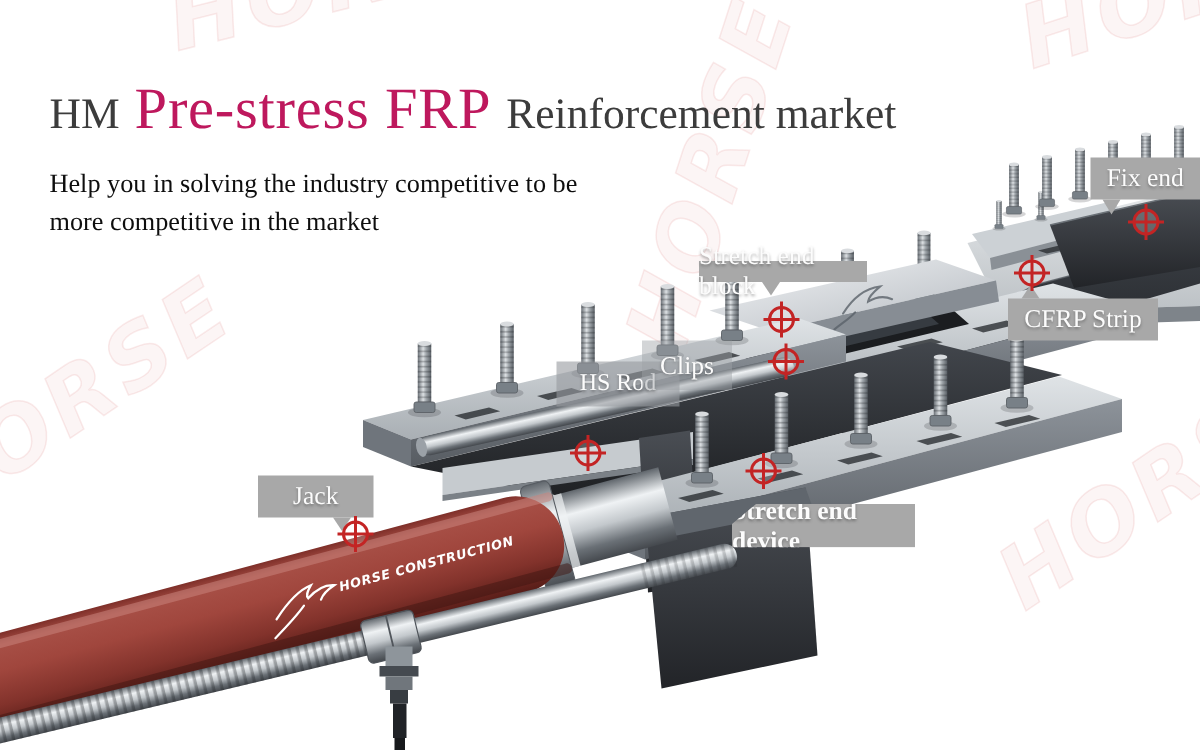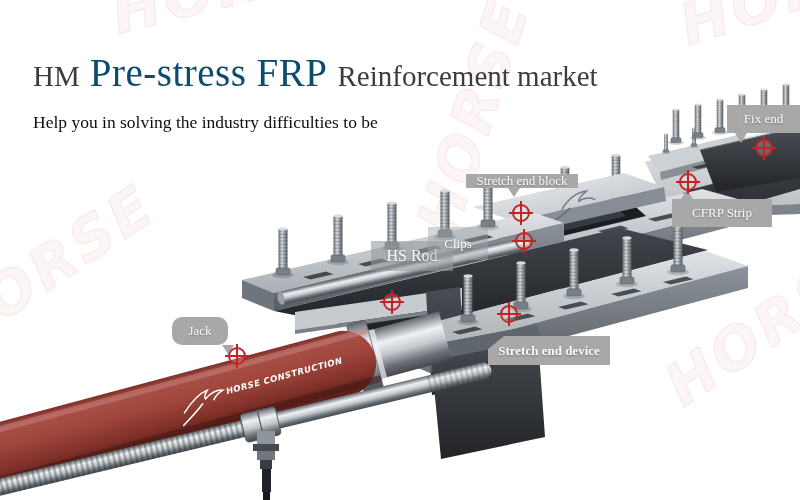--- a/index.html
+++ b/index.html
@@ -4,29 +4,29 @@
 <style>
   html,body{margin:0;padding:0;background:#fff;}
   .stage{position:relative;width:800px;height:500px;overflow:hidden;background:#fff;
          font-family:"Liberation Serif",serif;}
   svg.scene{position:absolute;left:0;top:0;width:800px;height:500px;}
 
   
   .header{position:absolute;left:33px;top:50px;z-index:5;}
   .title{display:flex;align-items:baseline;gap:10px;color:#3c3c3c;font-weight:normal;white-space:nowrap;}
   .t-pre{font-size:29px;}
-  .t-hl{font-size:39px;color:#0c4a6e;letter-spacing:.5px;}
+  .t-hl{font-size:39px;color:#be185d;letter-spacing:.5px;}
   .t-suf{font-size:29px;}
   .subtitle{margin-top:15px;font-size:17.5px;color:#0e0e0e;line-height:1.45;}
 
   
-  .callout{position:absolute;z-index:6;background:#a8a8a8;color:#fcfcfc;font-size:13px;
+  .callout{position:absolute;z-index:6;background:#a8a8a8;color:#fcfcfc;font-size:17px;
            display:flex;align-items:center;justify-content:center;
            text-shadow:0 1px 2px rgba(40,40,40,.4);}
-  .co-jack{left:172px;top:317px;width:56px;height:28px;border-radius:10px;}
+  .co-jack{left:172px;top:317px;width:77px;height:28px;}
   .co-jack::after{content:"";position:absolute;top:100%;left:50px;
       border:9px solid transparent;border-top-color:#a8a8a8;border-left-width:6px;border-right-width:6px;}
   .co-seb{left:466px;top:174px;width:112px;height:14px;}
   .co-seb::after{content:"";position:absolute;top:100%;left:42px;
       border:9px solid transparent;border-top-color:#a8a8a8;border-left-width:6px;border-right-width:6px;}
   .co-fixend{left:727px;top:105px;width:73px;height:28px;}
   .co-fixend::after{content:"";position:absolute;top:100%;left:8px;
       border:10px solid transparent;border-top-color:#a8a8a8;border-left-width:6px;border-right-width:6px;}
   .co-cfrp{left:672px;top:199px;width:100px;height:28px;}
   .co-cfrp::before{content:"";position:absolute;bottom:100%;left:9px;
@@ -254,21 +254,22 @@
     </g>
   </svg>
 
   <div class="header">
     <div class="title">
       <span class="t-pre">HM</span>
       <span class="t-hl">Pre-stress FRP</span>
       <span class="t-suf">Reinforcement market</span>
     </div>
     <div class="subtitle">
-      <span>Help you in solving the industry difficulties to be</span><br>
+      <span>Help you in solving the industry competitive to be</span><br>
+      <span>more competitive in the market</span>
     </div>
   </div>
 
   <div class="callout co-jack">Jack</div>
   <div class="callout co-hsrod">HS Rod</div>
   <div class="callout co-clips">Clips</div>
   <div class="callout co-seb">Stretch end block</div>
   <div class="callout co-sed">Stretch end device</div>
   <div class="callout co-cfrp">CFRP Strip</div>
   <div class="callout co-fixend">Fix end</div>

